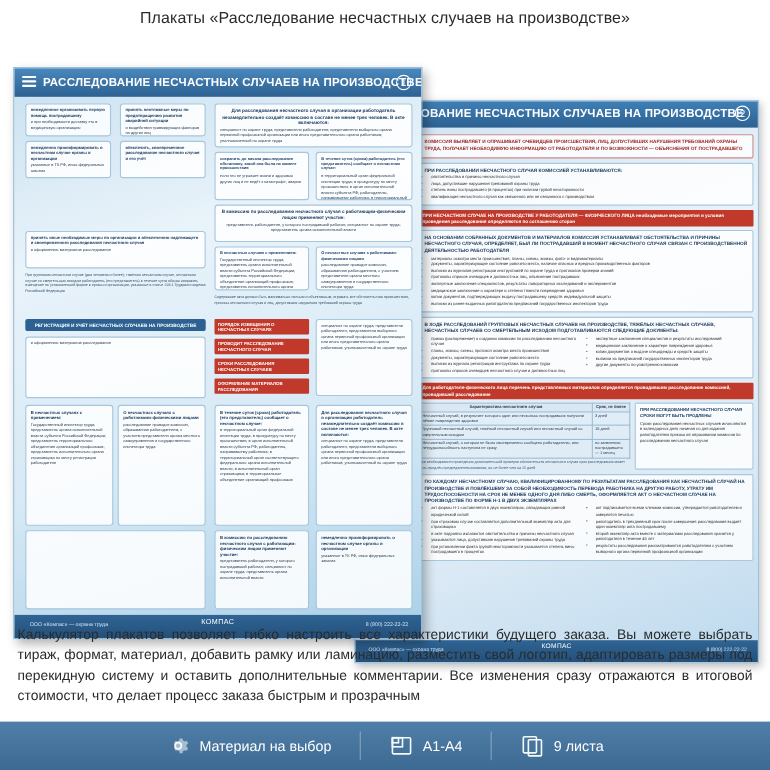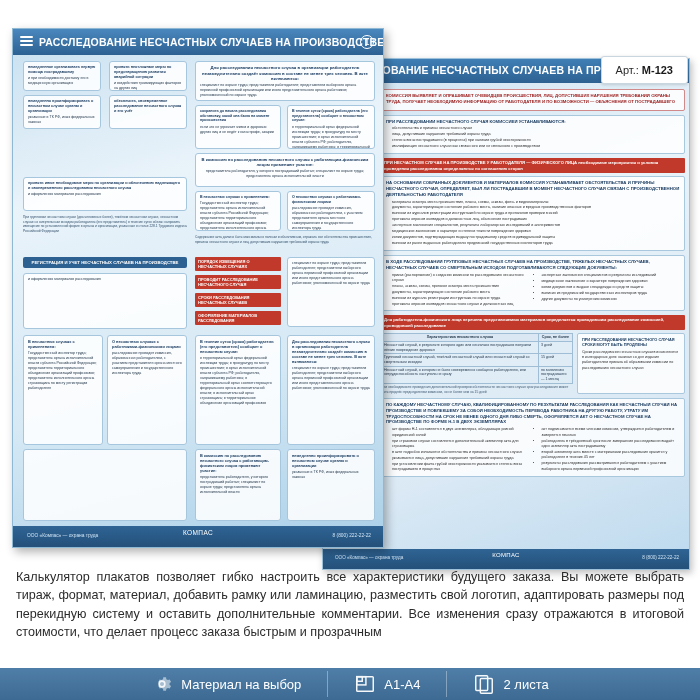--- a/index.html
+++ b/index.html
@@ -181,37 +181,38 @@
 
   
   .desc {
     position: absolute; left: 16px; right: 16px; top: 568px;
     font-size: 12.6px; line-height: 1.45; color: #2b2b2b;
     text-align: justify;
   }
 
   
   .bottombar {
-    position: absolute; left: 0; right: 0; bottom: 0; height: 32px;
+    position: absolute; left: 0; right: 0; bottom: 0; height: 44px;
     background: linear-gradient(180deg,#4f7ea8,#3d6a92);
     display: flex; align-items: center; justify-content: center; gap: 26px;
     color: #fff;
   }
   .bb-item { display: flex; align-items: center; gap: 8px; font-size: 13px; }
   .bb-ico {
     width: 22px; height: 22px; display: inline-block;
     opacity: .95;
   }
   .bb-div { width: 1px; height: 26px; background: rgba(255,255,255,.35); }
 </style>
 </head>
 <body>
 
 <div class="page">
 
+  <div class="page-title">Плакаты «Расследование несчастных случаев на производстве»</div>
 
   <div class="posters">
 
     <div class="poster2">
       <div class="hdr">
         <div class="t">РАССЛЕДОВАНИЕ НЕСЧАСТНЫХ СЛУЧАЕВ НА ПРОИЗВОДСТВЕ</div>
         <div class="num">2</div>
       </div>
 
       <div style="position:absolute;left:2px;top:30px;width:52px;">
@@ -451,24 +452,20 @@
 
       </div>
 
       <div class="foot">
         <div class="lbl">ООО «Компас» — охрана труда</div>
         <div class="logo">КОМПАС</div>
         <div class="phone">8 (800) 222-22-22</div>
       </div>
     </div>
 
-    <div class="art-badge">
-      <span>Арт.:</span>
-      <b>М-123</b>
-    </div>
 
   </div>
 
   <div class="desc">Калькулятор плакатов позволяет гибко настроить все характеристики будущего заказа. Вы можете выбрать тираж, формат, материал, добавить рамку или ламинацию, разместить свой логотип, адаптировать размеры под перекидную систему и оставить дополнительные комментарии. Все изменения сразу отражаются в итоговой стоимости, что делает процесс заказа быстрым и прозрачным</div>
 
   <div class="bottombar">
 
     <div class="bb-item">
       <span class="bb-ico">
         <svg viewBox="0 0 24 24" width="22" height="22" fill="#ffffff">
@@ -494,18 +491,18 @@
 
     <div class="bb-div"></div>
 
     <div class="bb-item">
       <span class="bb-ico">
         <svg viewBox="0 0 24 24" width="22" height="22" fill="none" stroke="#ffffff" stroke-width="1.6">
           <rect x="3" y="3" width="13" height="16" rx="1"></rect>
           <rect x="8" y="6" width="13" height="16" rx="1"></rect>
         </svg>
       </span>
-      <span>2 листа</span>
+      <span>9 листа</span>
     </div>
 
   </div>
 
 </div>
 
 </body></html>

